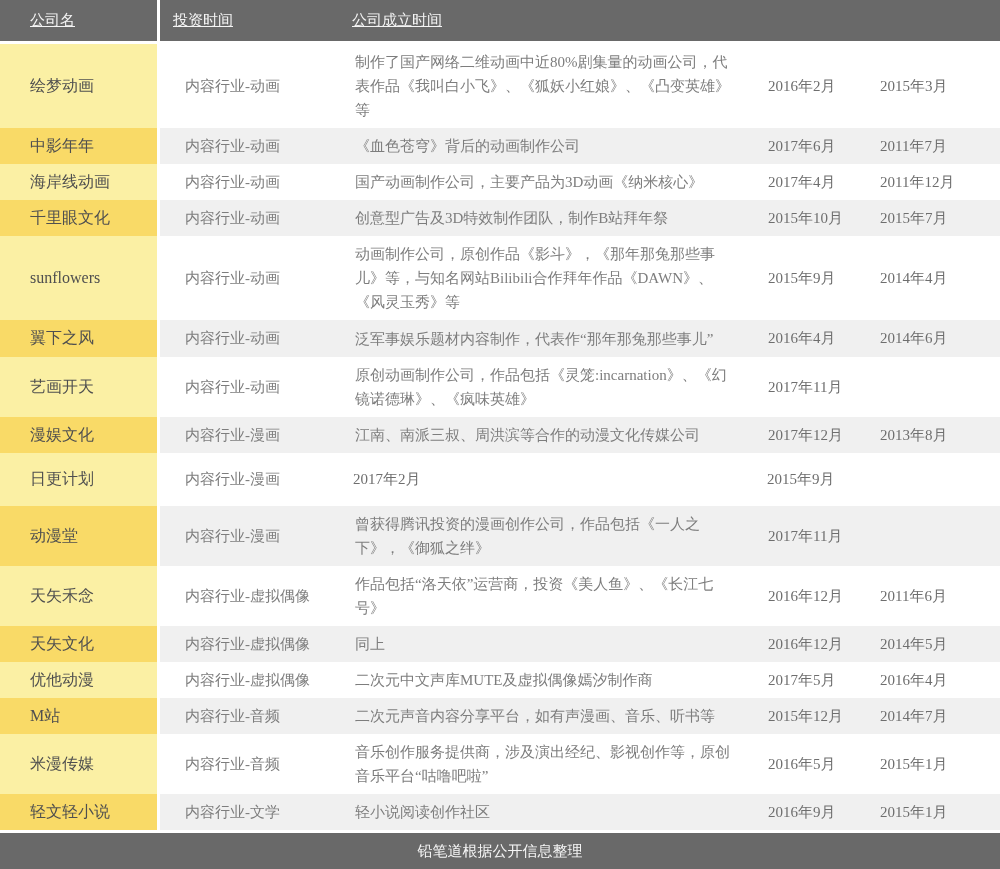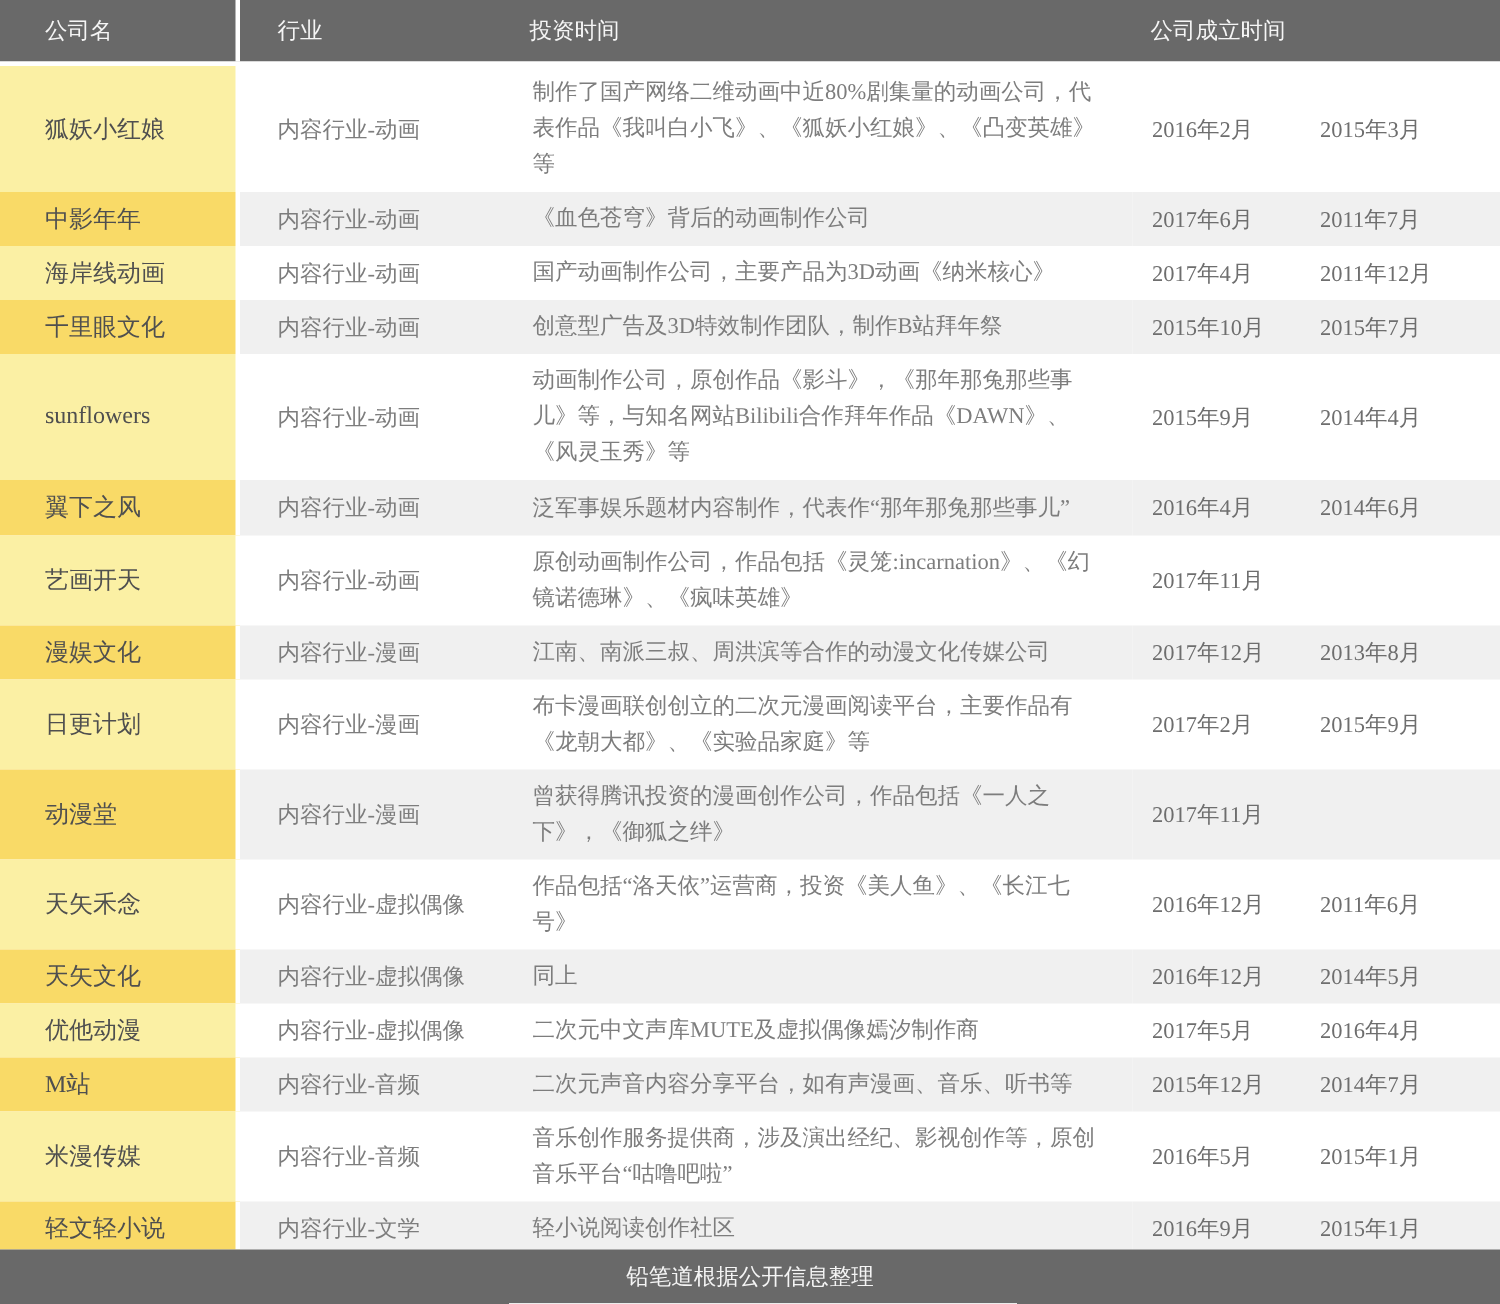--- a/index.html
+++ b/index.html
@@ -20,20 +20,21 @@
     display: grid;
     grid-template-columns: 160px 180px 415px 113px 132px;
   }
   
   .thead {
     flex: 0 0 41px;
     height: 41px;
     background: #696969;
     color: #f5f5f5;
     font-size: 15px;
+    text-decoration: underline;
   }
   .hcell { display: flex; align-items: center; }
   .h-name    { padding-left: 30px; border-right: 3px solid #ffffff; }
   .h-industry{ padding-left: 25px; }
   .h-desc    { padding-left: 15px; }
   .h-invest  { padding-left: 13px; }
   .h-founded { padding-left: 12px; }
   
   .tbody {
     flex: 1 1 auto;
@@ -97,28 +98,27 @@
     justify-content: center;
   }
 </style>
 </head>
 <body>
 
 <div class="page">
 
   <div class="thead grid-row">
     <div class="hcell h-name">公司名</div>
-    <div class="hcell h-industry">行业</div>
     <div class="hcell h-invest">投资时间</div>
     <div class="hcell h-founded">公司成立时间</div>
   </div>
 
   <div class="tbody" id="table-body">
   <div class="row grid-row">
-    <div class="cell c-name">狐妖小红娘</div>
+    <div class="cell c-name">绘梦动画</div>
     <div class="cell c-industry">内容行业-动画</div>
     <div class="cell c-desc">制作了国产网络二维动画中近80%剧集量的动画公司，代表作品《我叫白小飞》、《狐妖小红娘》、《凸变英雄》等</div>
     <div class="cell c-invest">2016年2月</div>
     <div class="cell c-founded">2015年3月</div>
   </div>
 
   <div class="row grid-row">
     <div class="cell c-name">中影年年</div>
     <div class="cell c-industry">内容行业-动画</div>
     <div class="cell c-desc">《血色苍穹》背后的动画制作公司</div>
@@ -170,21 +170,20 @@
     <div class="cell c-name">漫娱文化</div>
     <div class="cell c-industry">内容行业-漫画</div>
     <div class="cell c-desc">江南、南派三叔、周洪滨等合作的动漫文化传媒公司</div>
     <div class="cell c-invest">2017年12月</div>
     <div class="cell c-founded">2013年8月</div>
   </div>
 
   <div class="row grid-row">
     <div class="cell c-name">日更计划</div>
     <div class="cell c-industry">内容行业-漫画</div>
-    <div class="cell c-desc">布卡漫画联创创立的二次元漫画阅读平台，主要作品有《龙朝大都》、《实验品家庭》等</div>
     <div class="cell c-invest">2017年2月</div>
     <div class="cell c-founded">2015年9月</div>
   </div>
 
   <div class="row grid-row">
     <div class="cell c-name">动漫堂</div>
     <div class="cell c-industry">内容行业-漫画</div>
     <div class="cell c-desc">曾获得腾讯投资的漫画创作公司，作品包括《一人之下》，《御狐之绊》</div>
     <div class="cell c-invest">2017年11月</div>
     <div class="cell c-founded"></div>

